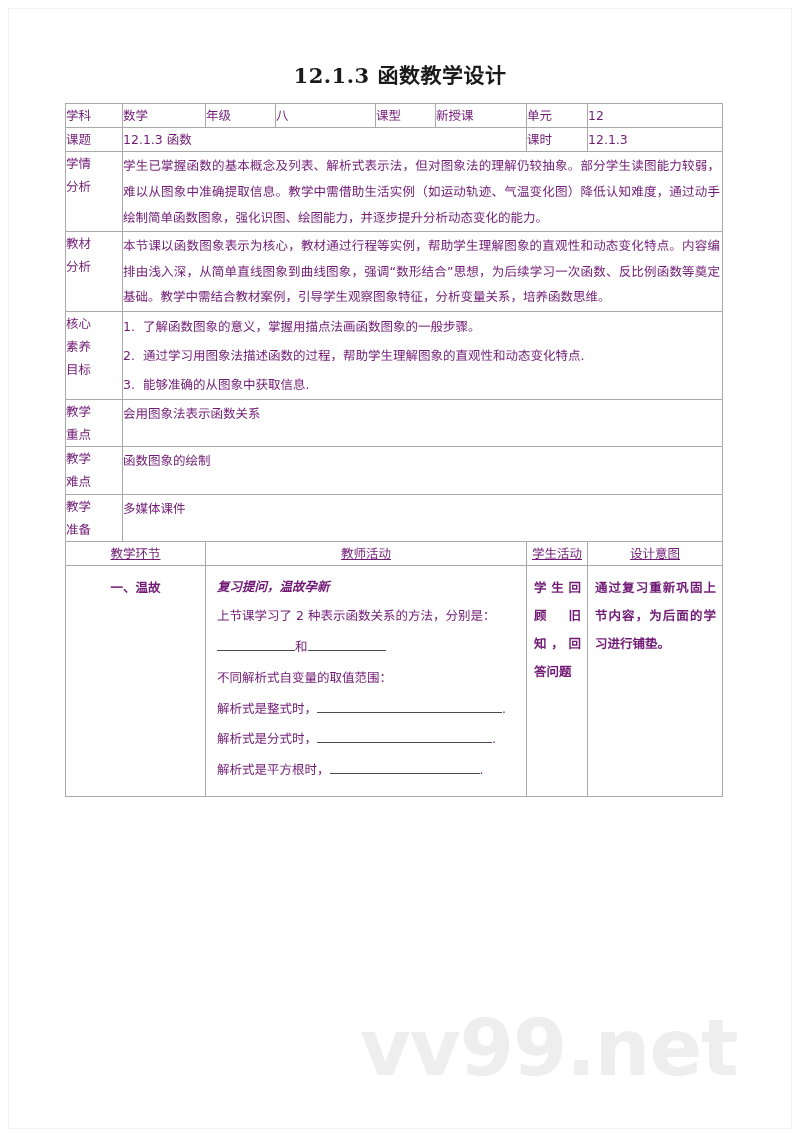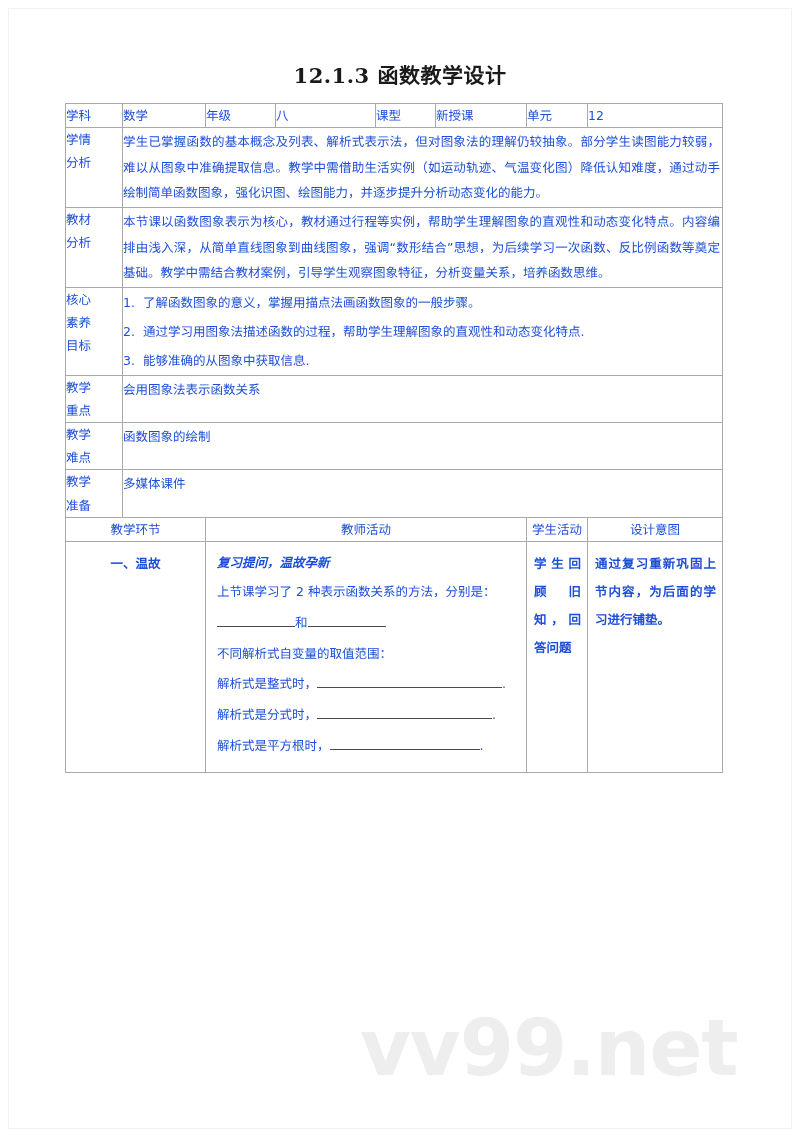--- a/index.html
+++ b/index.html
@@ -72,21 +72,21 @@
     width: 657px;
     border-collapse: collapse;
     table-layout: fixed;
   }
   table.lesson td {
     border: 1px solid #a9a9a9;
     padding: 0;
     vertical-align: top;
     font-size: 12.5px;
     line-height: 1.85;
-    color: #1d4ed8;
+    color: #701a75;
   }
 
   .cellpad   { padding: 5px 7px 5px 8px; }
   .labelcell { padding: 5px 7px 5px 9px; }
 
   
   .stacklabel {
     padding: 7px 6px 7px 9px;
     line-height: 2.35;
     white-space: nowrap;
@@ -116,20 +116,21 @@
     text-align: center;
     font-size: 12.5px;
     padding: 6px 0 6px 0;
     line-height: 1.6;
   }
 
   .colhead {
     text-align: center;
     padding: 6px 0 6px 0;
     line-height: 1.6;
+    text-decoration: underline;
   }
 
   
   .act-head {
     font-weight: bold;
     margin: 0;
     padding: 2px 0 2px 2px;
     line-height: 2.0;
     font-style: italic;
   }
@@ -185,20 +186,26 @@
         <td class="labelcell">学科</td>
         <td class="cellpad">数学</td>
         <td class="labelcell">年级</td>
         <td class="cellpad">八</td>
         <td class="labelcell">课型</td>
         <td class="cellpad">新授课</td>
         <td class="labelcell">单元</td>
         <td class="cellpad">12</td>
       </tr>
 
+      <tr>
+        <td class="labelcell">课题</td>
+        <td class="cellpad" colspan="5">12.1.3 函数</td>
+        <td class="labelcell">课时</td>
+        <td class="cellpad">12.1.3</td>
+      </tr>
 
       <tr>
         <td class="stacklabel">
           <div>学情</div>
           <div>分析</div>
         </td>
         <td class="cellpad" colspan="7">
           <p class="para">学生已掌握函数的基本概念及列表、解析式表示法，但对图象法的理解仍较抽象。部分学生读图能力较弱，难以从图象中准确提取信息。教学中需借助生活实例（如运动轨迹、气温变化图）降低认知难度，通过动手绘制简单函数图象，强化识图、绘图能力，并逐步提升分析动态变化的能力。</p>
         </td>
       </tr>

